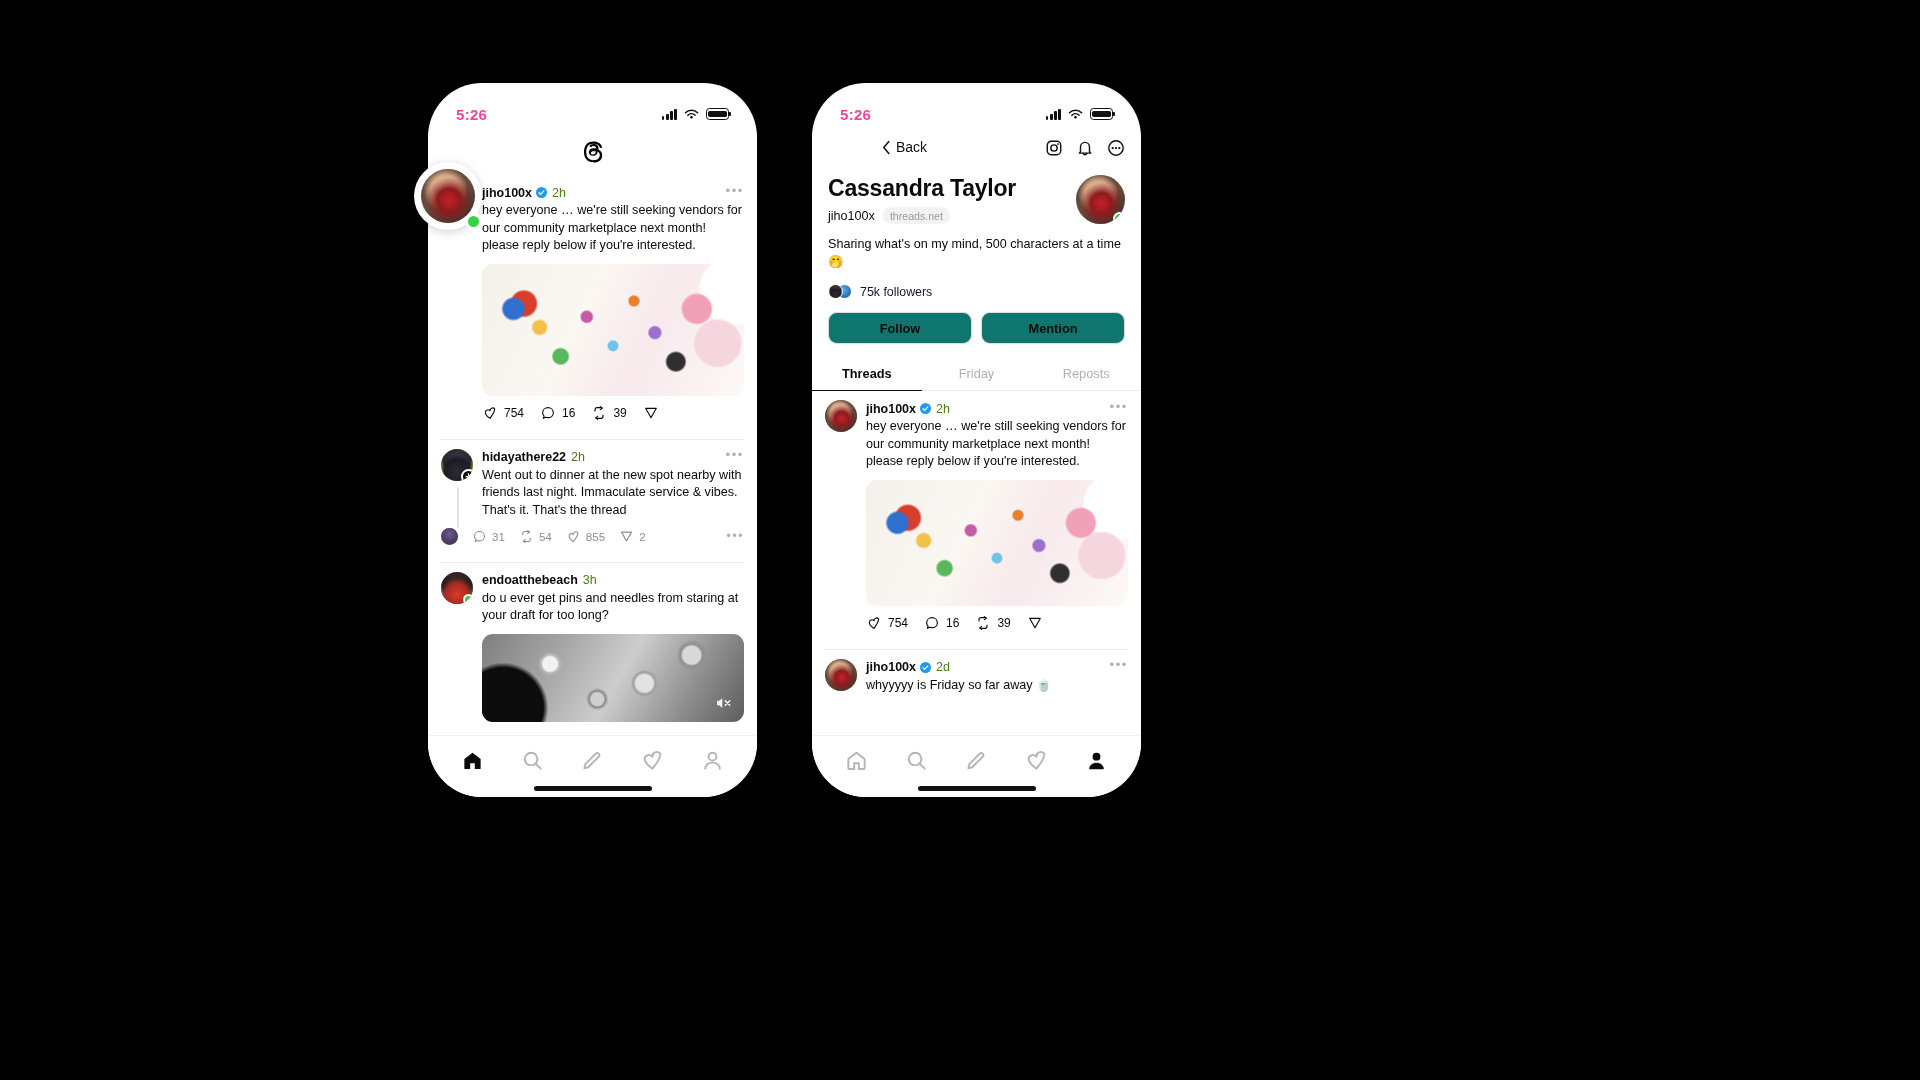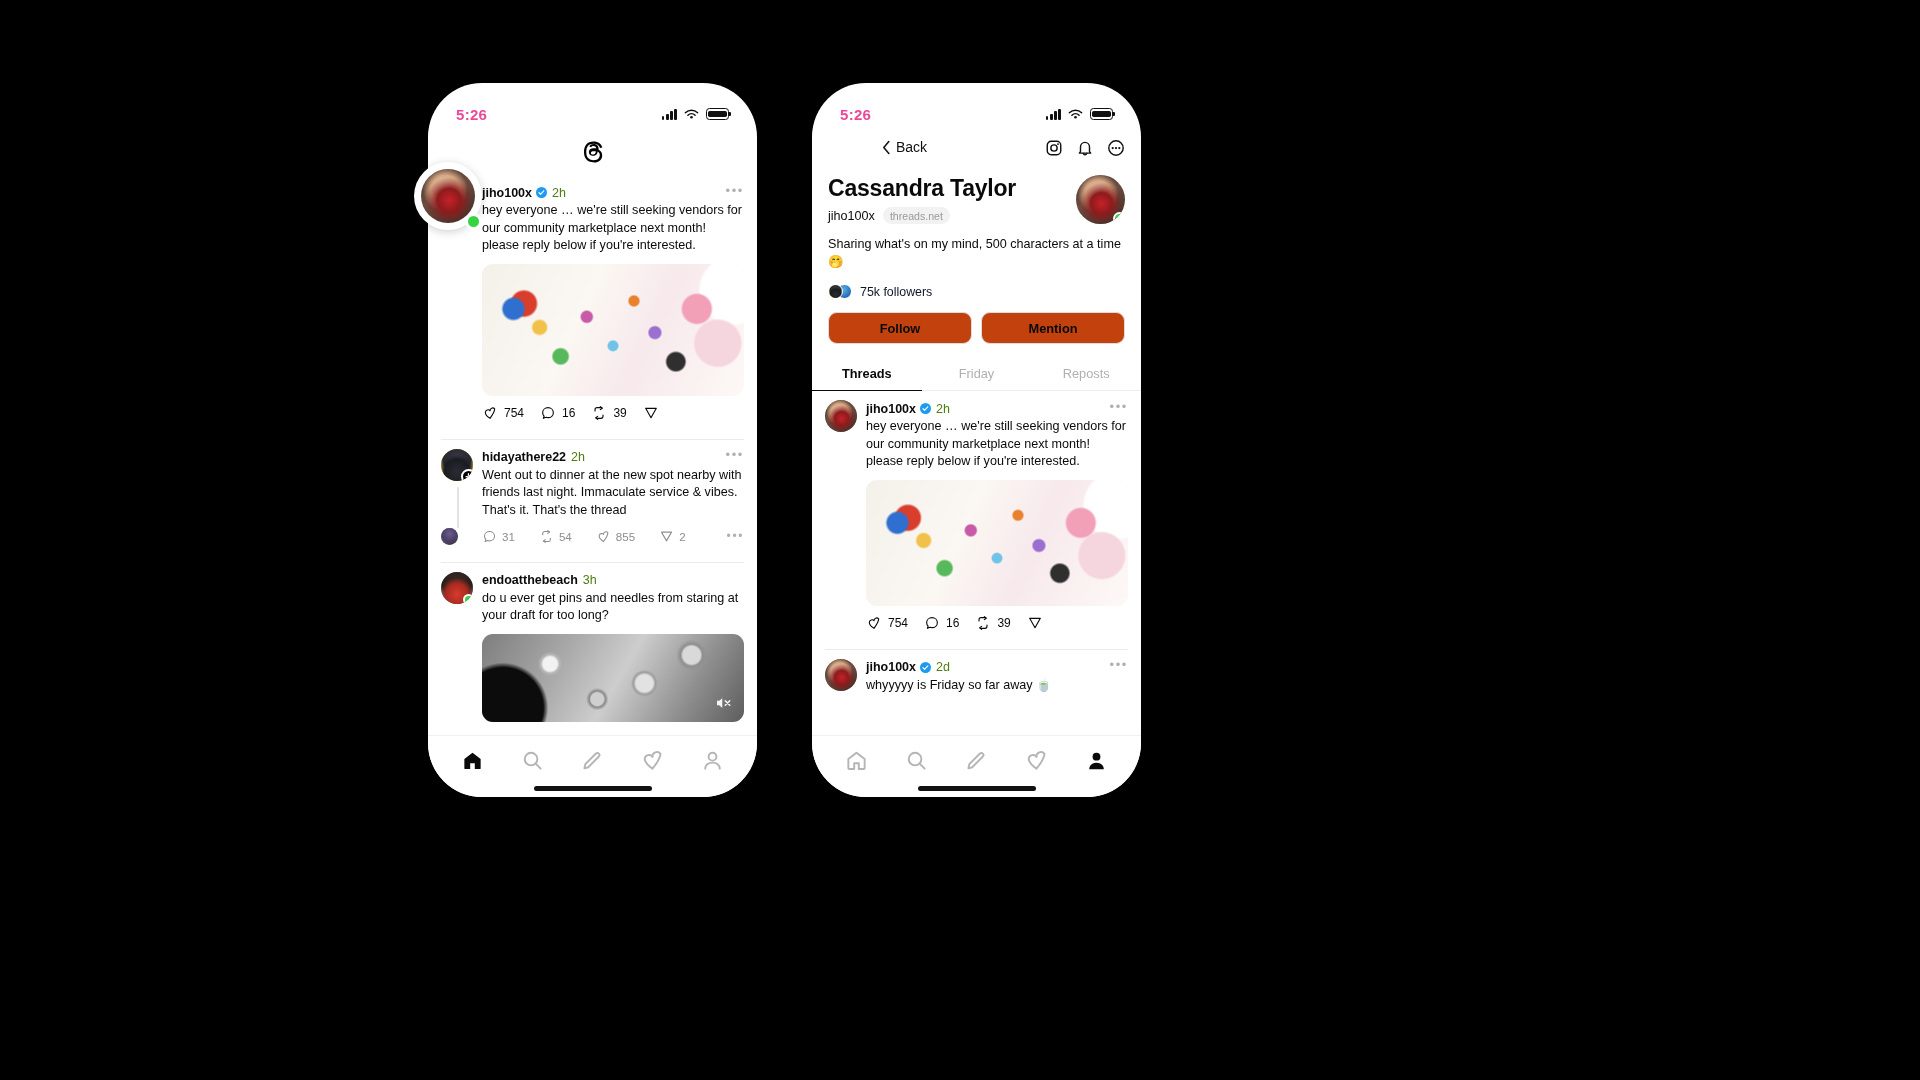--- a/index.html
+++ b/index.html
@@ -142,21 +142,21 @@
     position: absolute; right: 12px; bottom: 10px;
     width: 18px; height: 18px; opacity: .92;
   }
 
   .actions { display: flex; align-items: center; gap: 16px; padding: 9px 0 9px 0; }
   .act { display: flex; align-items: center; gap: 6px; }
   .act svg { width: 16px; height: 16px; }
   .act span { font-size: 12px; color: #0a0a0a; }
 
   
-  .stats-row { display: flex; align-items: center; gap: 24px; padding: 8px 0 8px 0; }
+  .stats-row { display: flex; align-items: center; gap: 14px; padding: 8px 0 8px 0; }
   .stats-av { width: 17px; height: 17px; border-radius: 50%; overflow: hidden; position: relative; }
   .stat { display: flex; align-items: center; gap: 5px; }
   .stat svg { width: 15px; height: 15px; }
   .stat span { font-size: 11.6px; color: #8e8e8e; }
   .stats-more { margin-left: auto; color: #b0b0b0; font-size: 12px; letter-spacing: 1.6px; line-height: 6px; }
 
   
   .tabbar {
     position: absolute; left: 0; right: 0; bottom: 0; height: 62px;
     background: #fff;
@@ -219,21 +219,21 @@
     overflow: hidden; border: 1.5px solid #fff;
   }
   .fol-stack .fa:nth-child(1) { left: 0; z-index: 2; }
   .fol-stack .fa:nth-child(2) { left: 9px; z-index: 1;
     background: radial-gradient(circle at 40% 35%, #5bb0e8 0%, #2f7bc4 55%, #1b4f86 100%); }
   .fol-count { font-size: 12.4px; color: #0f172a; }
 
   .pr-buttons { display: flex; gap: 9px; padding: 13px 16px 0 16px; }
   .pr-btn {
     flex: 1 1 0; height: 32px; border: 1px solid #dcdcdc; border-radius: 9px;
-    background: #c2410c; display: flex; align-items: center; justify-content: center;
+    background: #0f766e; display: flex; align-items: center; justify-content: center;
     font-size: 12.8px; font-weight: bold; color: #0a0a0a;
   }
 
   .pr-tabs { display: flex; margin-top: 14px; border-bottom: 1px solid #ededed; }
   .pr-tab {
     flex: 1 1 0; text-align: center; padding: 8px 0 9px 0;
     font-size: 12.8px; color: #b0b0b0; position: relative;
   }
   .pr-tab.active { color: #0a0a0a; font-weight: bold; }
   .pr-tab.active::after {

